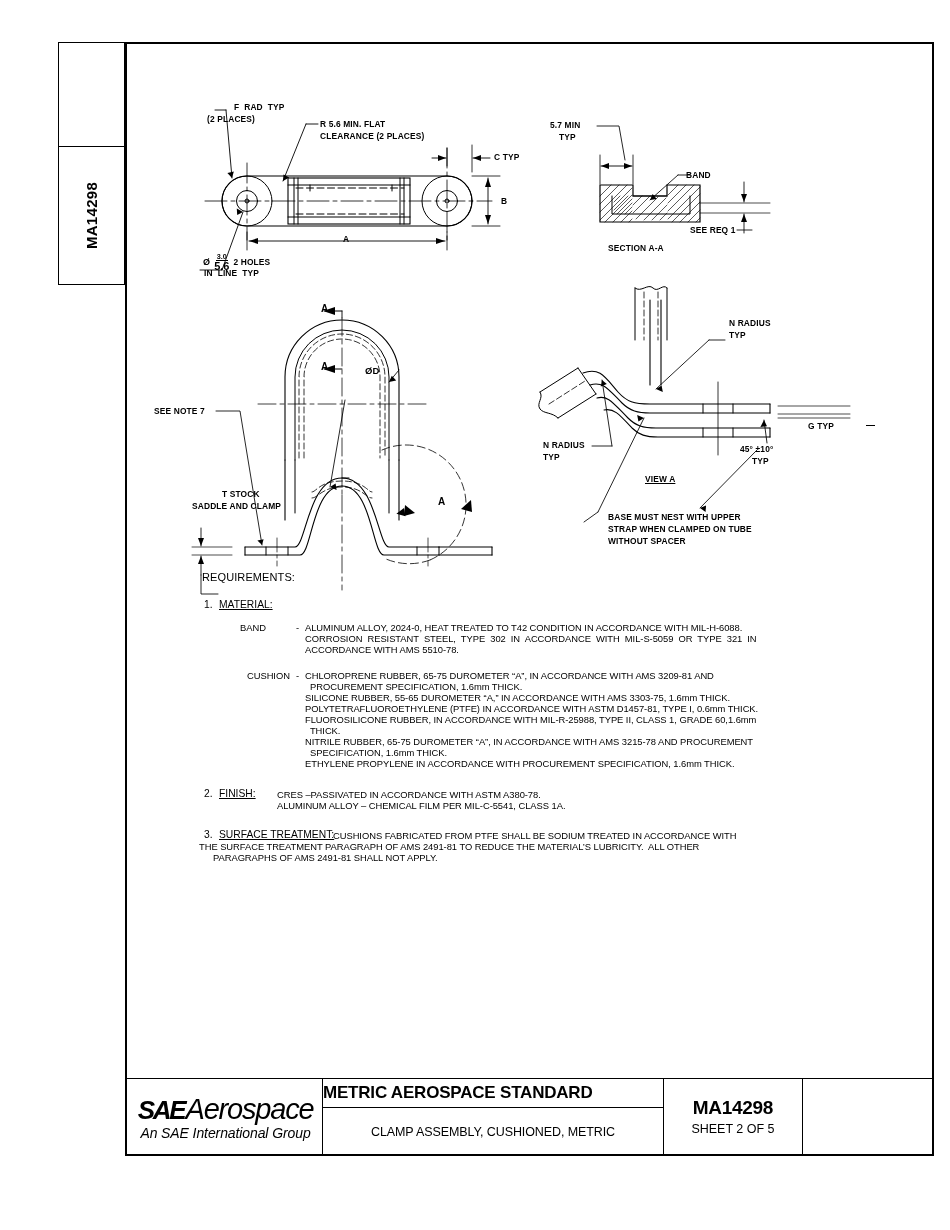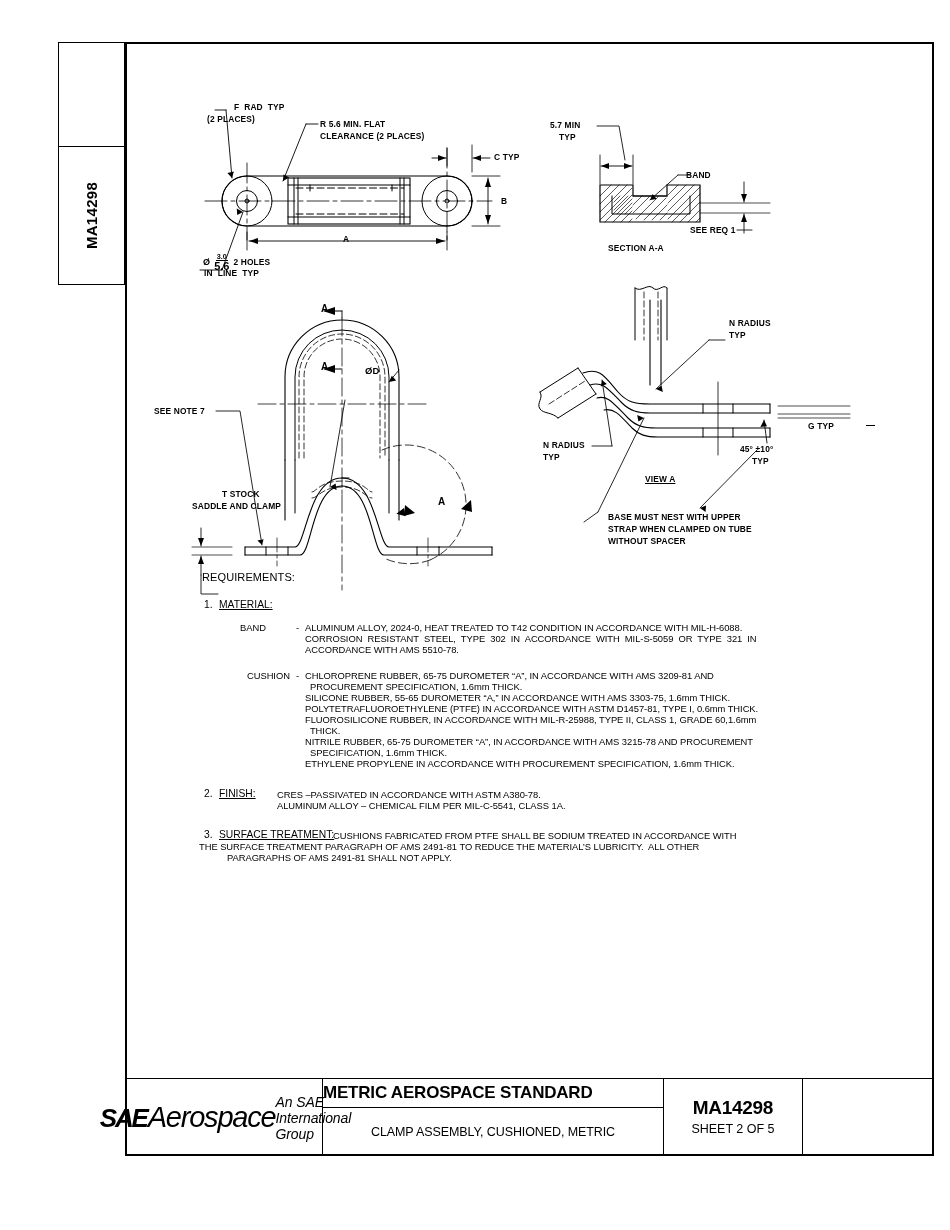--- a/index.html
+++ b/index.html
@@ -35,21 +35,21 @@
   .tb-title-bot{position:absolute;left:0;top:29px;width:100%;height:48px;
                 display:flex;align-items:center;justify-content:center;}
   .tb-title-bot span{font-size:12.5px;letter-spacing:-.1px;}
   .tb-num{left:537px;top:0;width:140px;height:77px;
           display:flex;flex-direction:column;align-items:center;justify-content:center;}
   .tb-num .n{font-size:19px;font-weight:bold;letter-spacing:-.3px;}
   .tb-num .s{font-size:12.5px;margin-top:3px;}
   .tb-blank{left:676px;top:0;width:131px;height:77px;}
 
   .logo-wrap{position:absolute;left:0;top:0;width:197px;height:77px;
-             display:flex;flex-direction:row;align-items:center;justify-content:center;}
+             display:flex;flex-direction:column;align-items:center;justify-content:center;}
   .logo-main{display:flex;align-items:baseline;line-height:1;}
   .logo-sae{font-size:26px;font-weight:bold;font-style:italic;letter-spacing:-2.2px;
             font-family:"Liberation Sans",sans-serif;}
   .logo-aero{font-size:29px;font-style:italic;font-weight:400;letter-spacing:-1.2px;
              font-family:"Liberation Sans",sans-serif;margin-left:1px;}
   .logo-sub{font-size:14px;font-style:italic;margin-top:1px;letter-spacing:-.1px;}
   .req-head{position:absolute;left:178px;top:571px;font-size:11px;letter-spacing:.1px;margin-left:24px;}
   .sec-num{position:absolute;font-size:10.3px;}
   .ul{text-decoration:underline;}
   .txt{position:absolute;font-size:9.4px;line-height:11.3px;letter-spacing:-.05px;
@@ -406,21 +406,21 @@
 
 <div class="sec-num" style="left:204px;top:788px;">2.</div>
 <div class="sec-num ul" style="left:219px;top:788px;">FINISH:</div>
 <div class="txt" style="left:277px;top:789px;">CRES –PASSIVATED IN ACCORDANCE WITH ASTM A380-78.</div>
 <div class="txt" style="left:277px;top:800px;">ALUMINUM ALLOY – CHEMICAL FILM PER MIL-C-5541, CLASS 1A.</div>
 
 <div class="sec-num" style="left:204px;top:829px;">3.</div>
 <div class="sec-num ul" style="left:219px;top:829px;">SURFACE TREATMENT:</div>
 <div class="txt" style="left:333px;top:830px;">CUSHIONS FABRICATED FROM PTFE SHALL BE SODIUM TREATED IN ACCORDANCE WITH</div>
 <div class="txt" style="left:199px;top:841px;">THE SURFACE TREATMENT PARAGRAPH OF AMS 2491-81 TO REDUCE THE MATERIAL’S LUBRICITY.  ALL OTHER</div>
-<div class="txt" style="left:213px;top:852px;margin-left:14px;">PARAGRAPHS OF AMS 2491-81 SHALL NOT APPLY.</div>
+<div class="txt" style="left:213px;top:852px;">PARAGRAPHS OF AMS 2491-81 SHALL NOT APPLY.</div>
 
 <div class="tb">
   <div class="tb-cell tb-logo">
     <div class="logo-wrap">
       <div class="logo-main">
         <span class="logo-sae">SAE</span>
         <span class="logo-aero">Aerospace</span>
       </div>
       <div class="logo-sub">An SAE International Group</div>
     </div>

